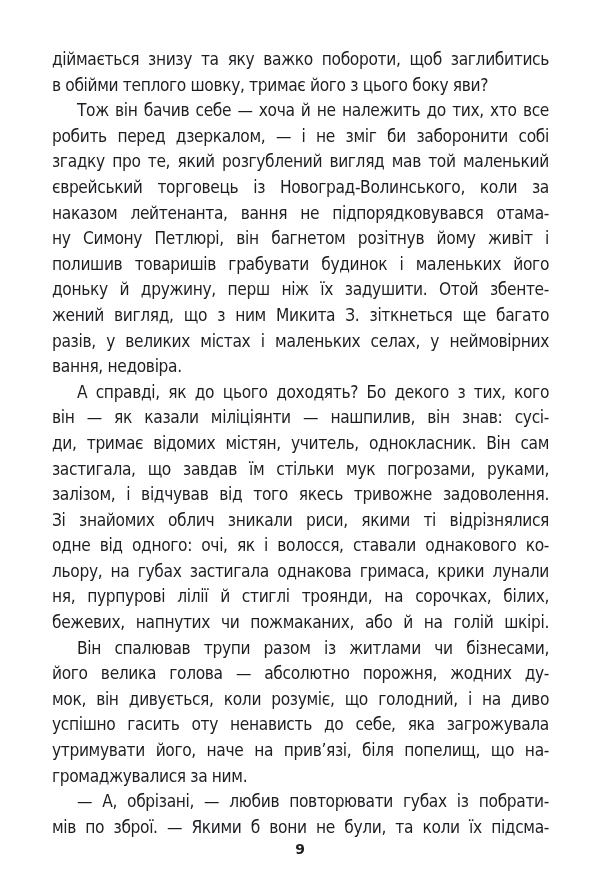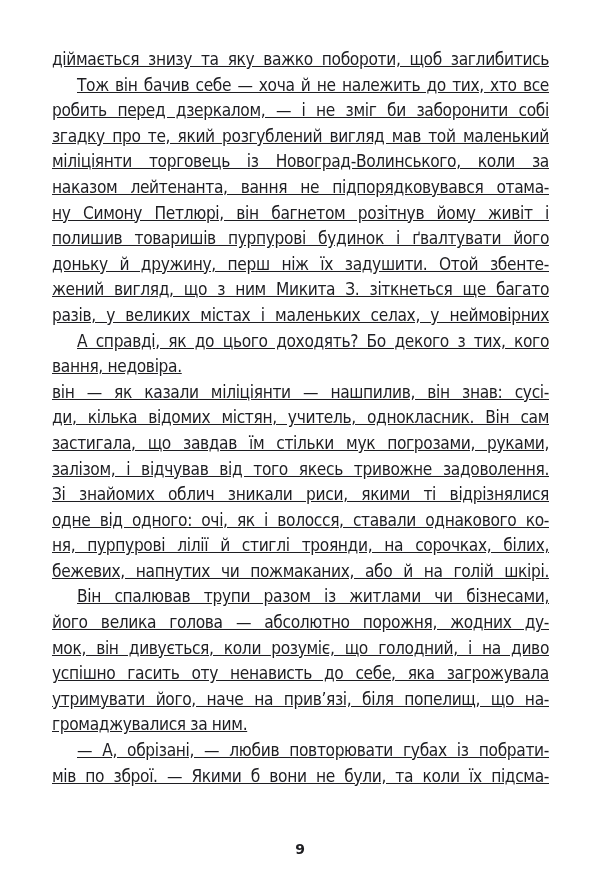--- a/index.html
+++ b/index.html
@@ -4,51 +4,53 @@
 <style>
   html, body { margin: 0; padding: 0; background: #ffffff; }
   body { width: 600px; height: 890px; position: relative; overflow: hidden; }
   .page {
     position: absolute; left: 52px; top: 47px; width: 497px;
     font-family: "DejaVu Sans Condensed", "DejaVu Sans", sans-serif;
     font-stretch: condensed;
     font-size: 17.2px; line-height: 25.6px; color: #1e1e22;
     letter-spacing: -0.35px;
   }
-  .line { display: block; white-space: nowrap; text-align: justify; text-align-last: justify; height: 25.6px; text-decoration: underline; }
+  .line { display: block; white-space: nowrap; text-align: justify; text-align-last: justify; height: 25.6px; }
   .line.last { text-align-last: left; }
   .line.indent { padding-left: 25px; }
   .pagenum {
     position: absolute; left: 0; width: 600px; top: 841px; text-align: center;
     font-family: "DejaVu Sans", sans-serif; font-weight: bold; font-size: 14px; color: #1e1e22;
   }
 </style>
 </head>
 <body>
 
 <div class="page" id="page">
     <span class="line">діймається знизу та яку важко побороти, щоб заглибитись</span>
+    <span class="line last">в обійми теплого шовку, тримає його з цього боку яви?</span>
     <span class="line indent">Тож він бачив себе — хоча й не належить до тих, хто все</span>
     <span class="line">робить перед дзеркалом, — і не зміг би заборонити собі</span>
     <span class="line">згадку про те, який розгублений вигляд мав той маленький</span>
-    <span class="line">міліціянти торговець із Новоград-Волинського, коли за</span>
+    <span class="line">єврейський торговець із Новоград-Волинського, коли за</span>
     <span class="line">наказом лейтенанта, вання не підпорядковувався отама-</span>
     <span class="line">ну Симону Петлюрі, він багнетом розітнув йому живіт і</span>
-    <span class="line">полишив товаришів пурпурові будинок і ґвалтувати його</span>
+    <span class="line">полишив товаришів грабувати будинок і маленьких його</span>
     <span class="line">доньку й дружину, перш ніж їх задушити. Отой збенте-</span>
     <span class="line">жений вигляд, що з ним Микита З. зіткнеться ще багато</span>
     <span class="line">разів, у великих містах і маленьких селах, у неймовірних</span>
+    <span class="line last">вання, недовіра.</span>
     <span class="line indent">А справді, як до цього доходять? Бо декого з тих, кого</span>
-    <span class="line last">вання, недовіра.</span>
     <span class="line">він — як казали міліціянти — нашпилив, він знав: сусі-</span>
-    <span class="line">ди, кілька відомих містян, учитель, однокласник. Він сам</span>
+    <span class="line">ди, тримає відомих містян, учитель, однокласник. Він сам</span>
     <span class="line">застигала, що завдав їм стільки мук погрозами, руками,</span>
     <span class="line">залізом, і відчував від того якесь тривожне задоволення.</span>
     <span class="line">Зі знайомих облич зникали риси, якими ті відрізнялися</span>
     <span class="line">одне від одного: очі, як і волосся, ставали однакового ко-</span>
+    <span class="line">льору, на губах застигала однакова гримаса, крики лунали</span>
     <span class="line">ня, пурпурові лілії й стиглі троянди, на сорочках, білих,</span>
     <span class="line">бежевих, напнутих чи пожмаканих, або й на голій шкірі.</span>
     <span class="line indent">Він спалював трупи разом із житлами чи бізнесами,</span>
     <span class="line">його велика голова — абсолютно порожня, жодних ду-</span>
     <span class="line">мок, він дивується, коли розуміє, що голодний, і на диво</span>
     <span class="line">успішно гасить оту ненависть до себе, яка загрожувала</span>
     <span class="line">утримувати його, наче на прив’язі, біля попелищ, що на-</span>
     <span class="line last">громаджувалися за ним.</span>
     <span class="line indent">— А, обрізані, — любив повторювати губах із побрати-</span>
     <span class="line">мів по зброї. — Якими б вони не були, та коли їх підсма-</span>

